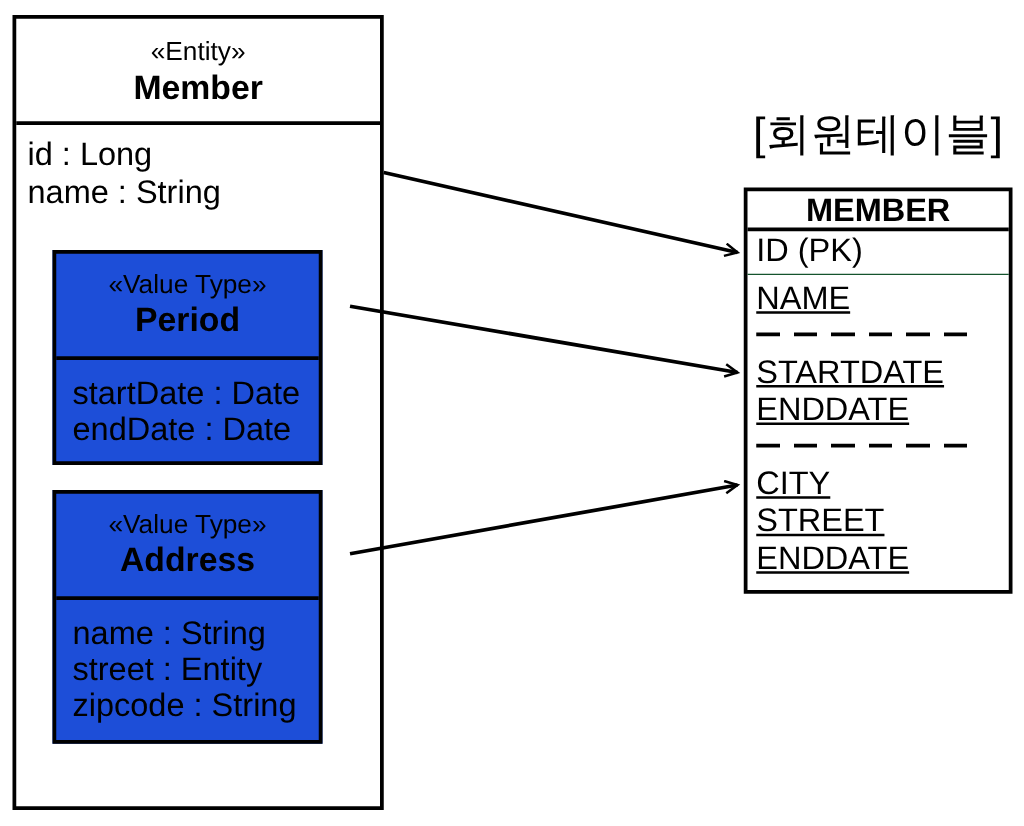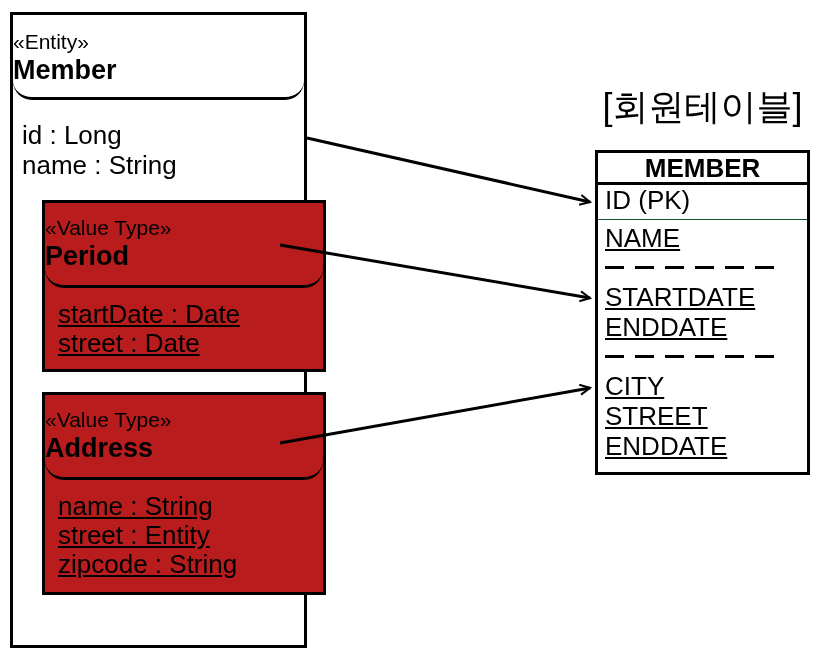--- a/index.html
+++ b/index.html
@@ -10,37 +10,37 @@
     color:#000000;
     font-family:"Liberation Sans","DejaVu Sans",sans-serif;
     overflow:hidden;
   }
 
   
   .entity-box {
     position:absolute; left:10px; top:12px; width:297px; height:636px;
     border:3px solid #000; background:#fff;
   }
-  .cls-header { padding-top:14px;border-radius:19px; }
+  .cls-header { text-align:center; padding-top:14px; }
   .stereotype { font-size:21px; line-height:25px; }
   .cls-name   { font-size:27px; line-height:32px; font-weight:bold; }
   .entity-box > .cls-header {
     height:85px; border-bottom:3px solid #000;
   }
-  .entity-attrs { padding:20px 0 0 9px; font-size:26px; line-height:30px; }
+  .entity-attrs { padding:8px 0 0 9px; font-size:26px; line-height:30px; }
 
   
   .vt-box {
-    position:absolute; width:284px;
-    border:3px solid #000; background:#b91c1c;
+    position:absolute; width:216px;
+    border:3px solid #000; background:#1d4ed8;
   }
   .vt-period  { left:42px; top:200px; height:172px; }
   .vt-address { left:42px; top:392px; height:203px; }
   .vt-box > .cls-header { height:85px; border-bottom:3px solid #000; padding-top:12px; }
-  .vt-attrs { padding:12px 0 0 13px; font-size:26px; line-height:29px;text-decoration:underline; }
+  .vt-attrs { padding:12px 0 0 13px; font-size:26px; line-height:29px; }
 
   
   .db-caption {
     position:absolute; left:585px; top:90px; width:235px;
     text-align:center; font-size:36px; line-height:34px;
   }
   .db-table {
     position:absolute; left:595px; top:150px; width:215px; height:325px;
     border:3px solid #000; background:#fff;
   }
@@ -79,21 +79,21 @@
   </div>
 </div>
 
 <div class="vt-box vt-period">
   <div class="cls-header">
     <div class="stereotype">«Value Type»</div>
     <div class="cls-name">Period</div>
   </div>
   <div class="vt-attrs">
     <div class="attr">startDate : Date</div>
-    <div class="attr">street : Date</div>
+    <div class="attr">endDate : Date</div>
   </div>
 </div>
 
 <div class="vt-box vt-address">
   <div class="cls-header">
     <div class="stereotype">«Value Type»</div>
     <div class="cls-name">Address</div>
   </div>
   <div class="vt-attrs">
     <div class="attr">name : String</div>

